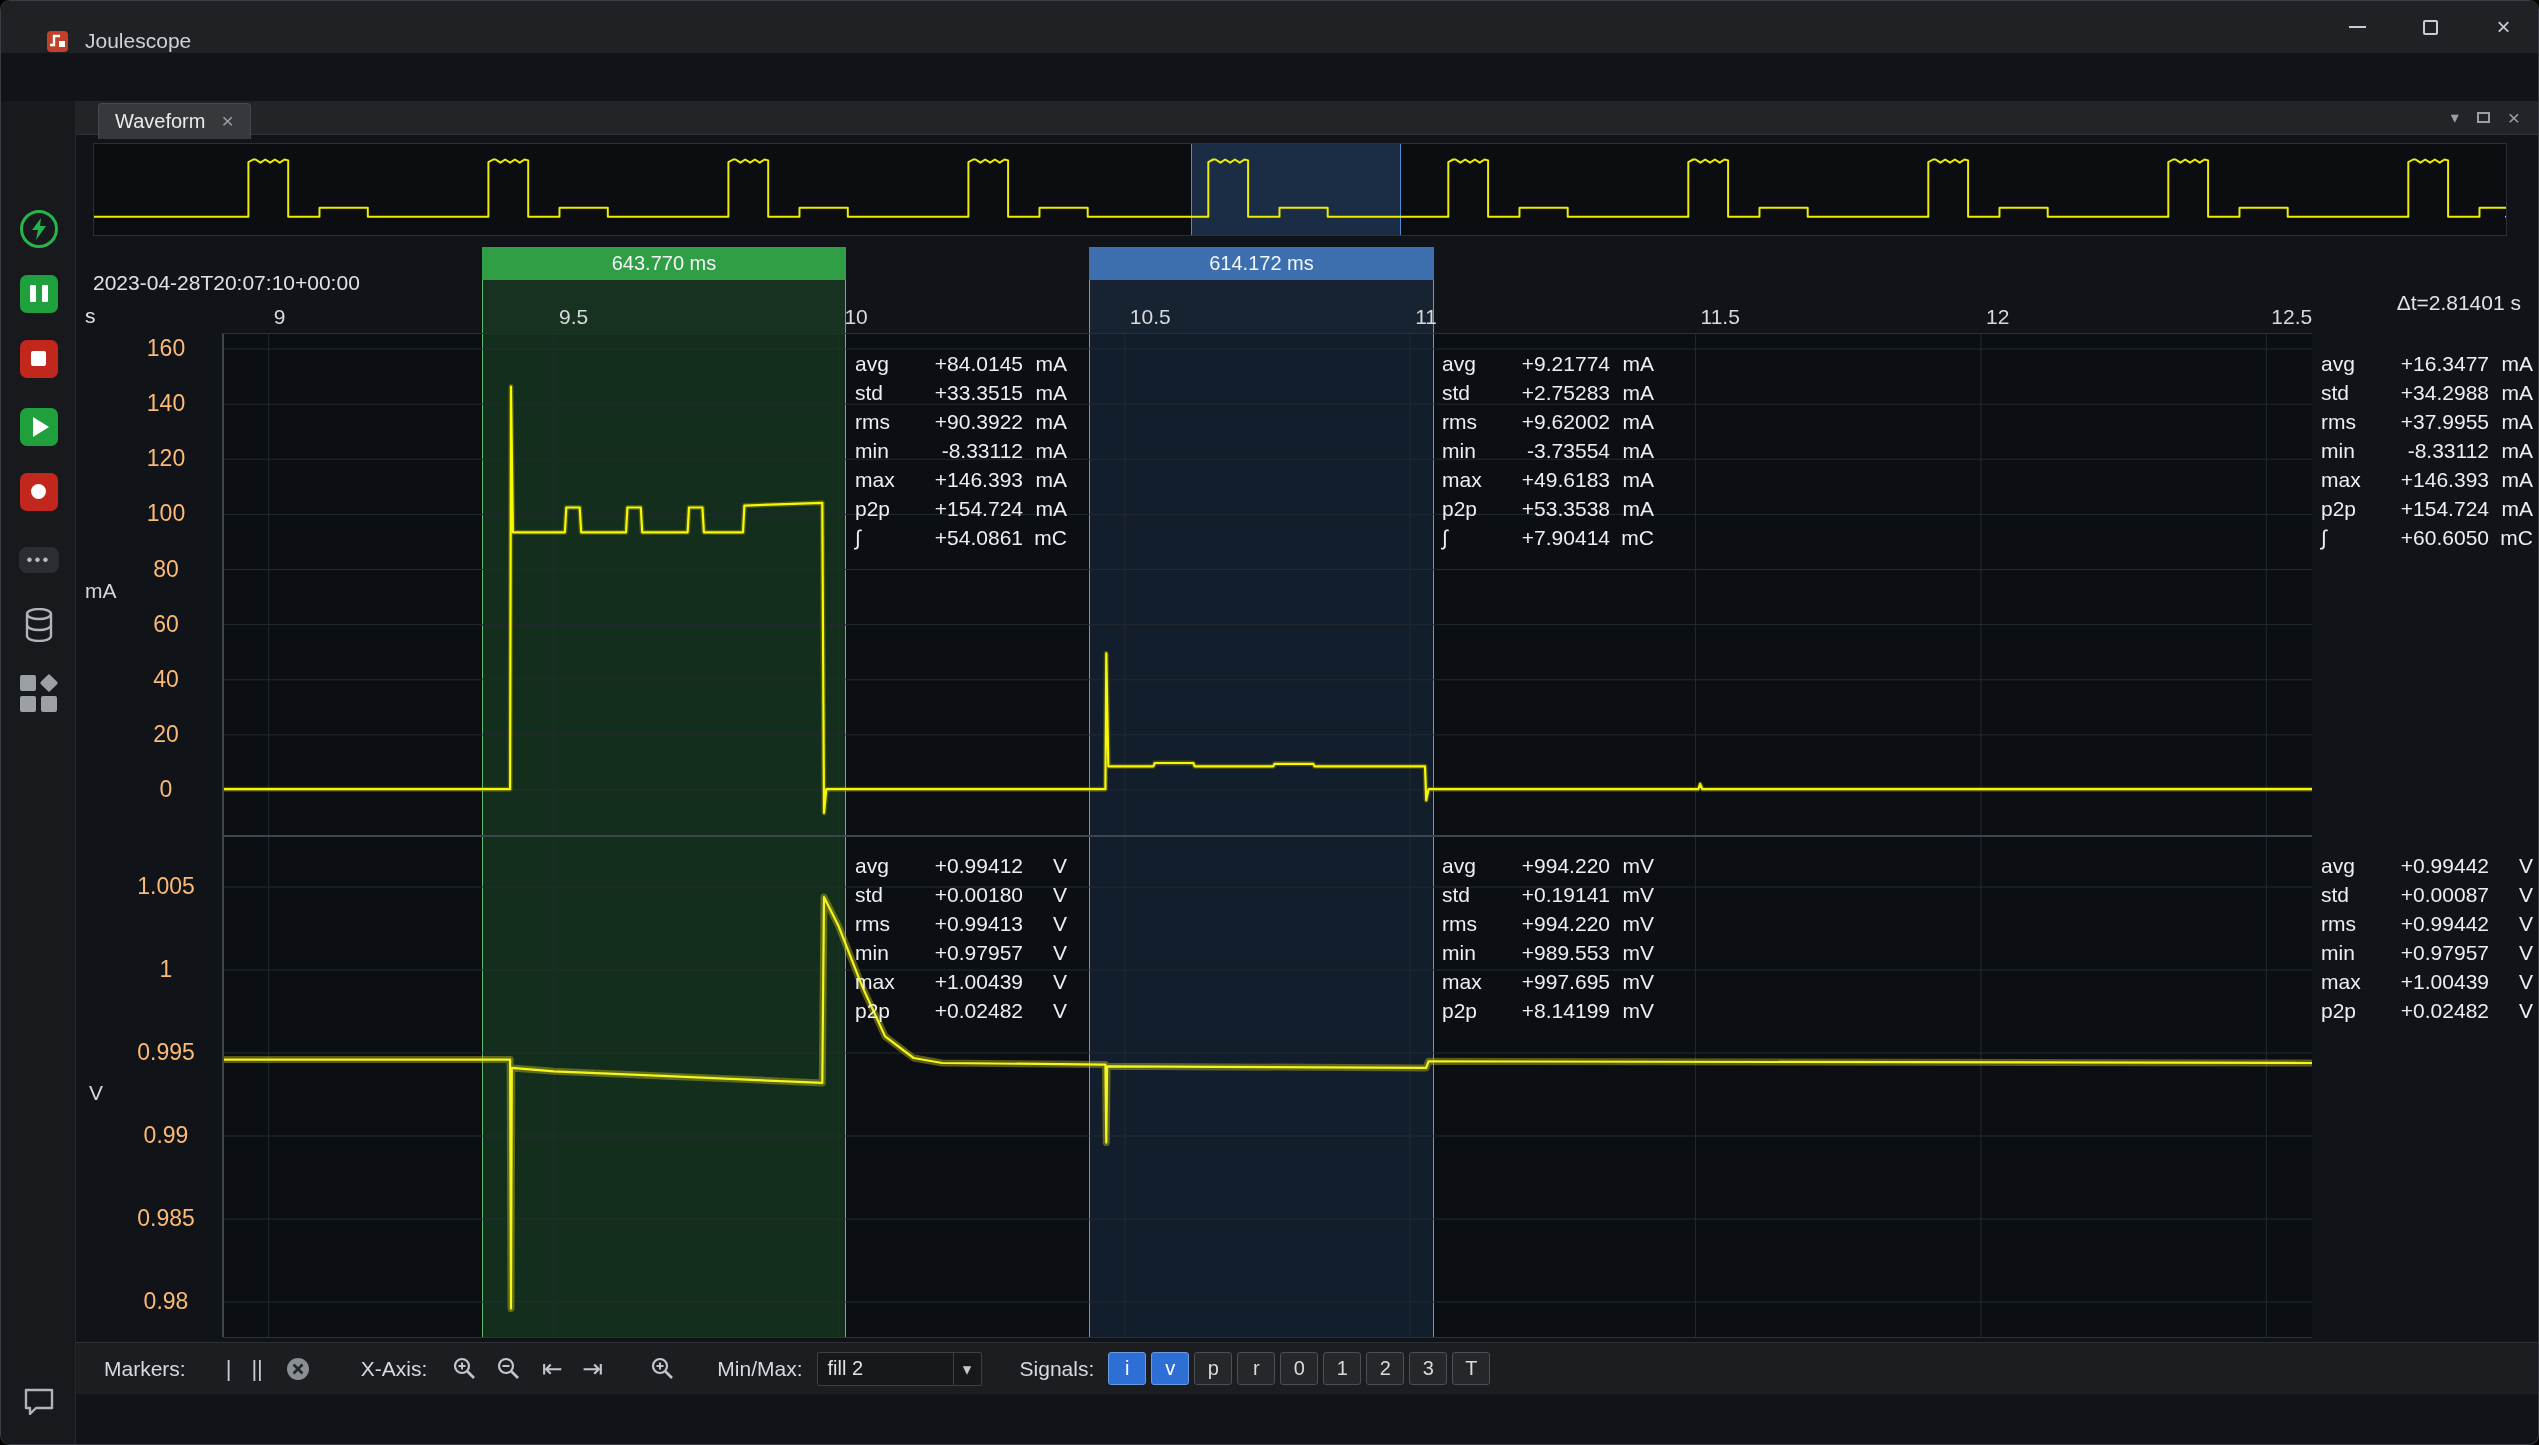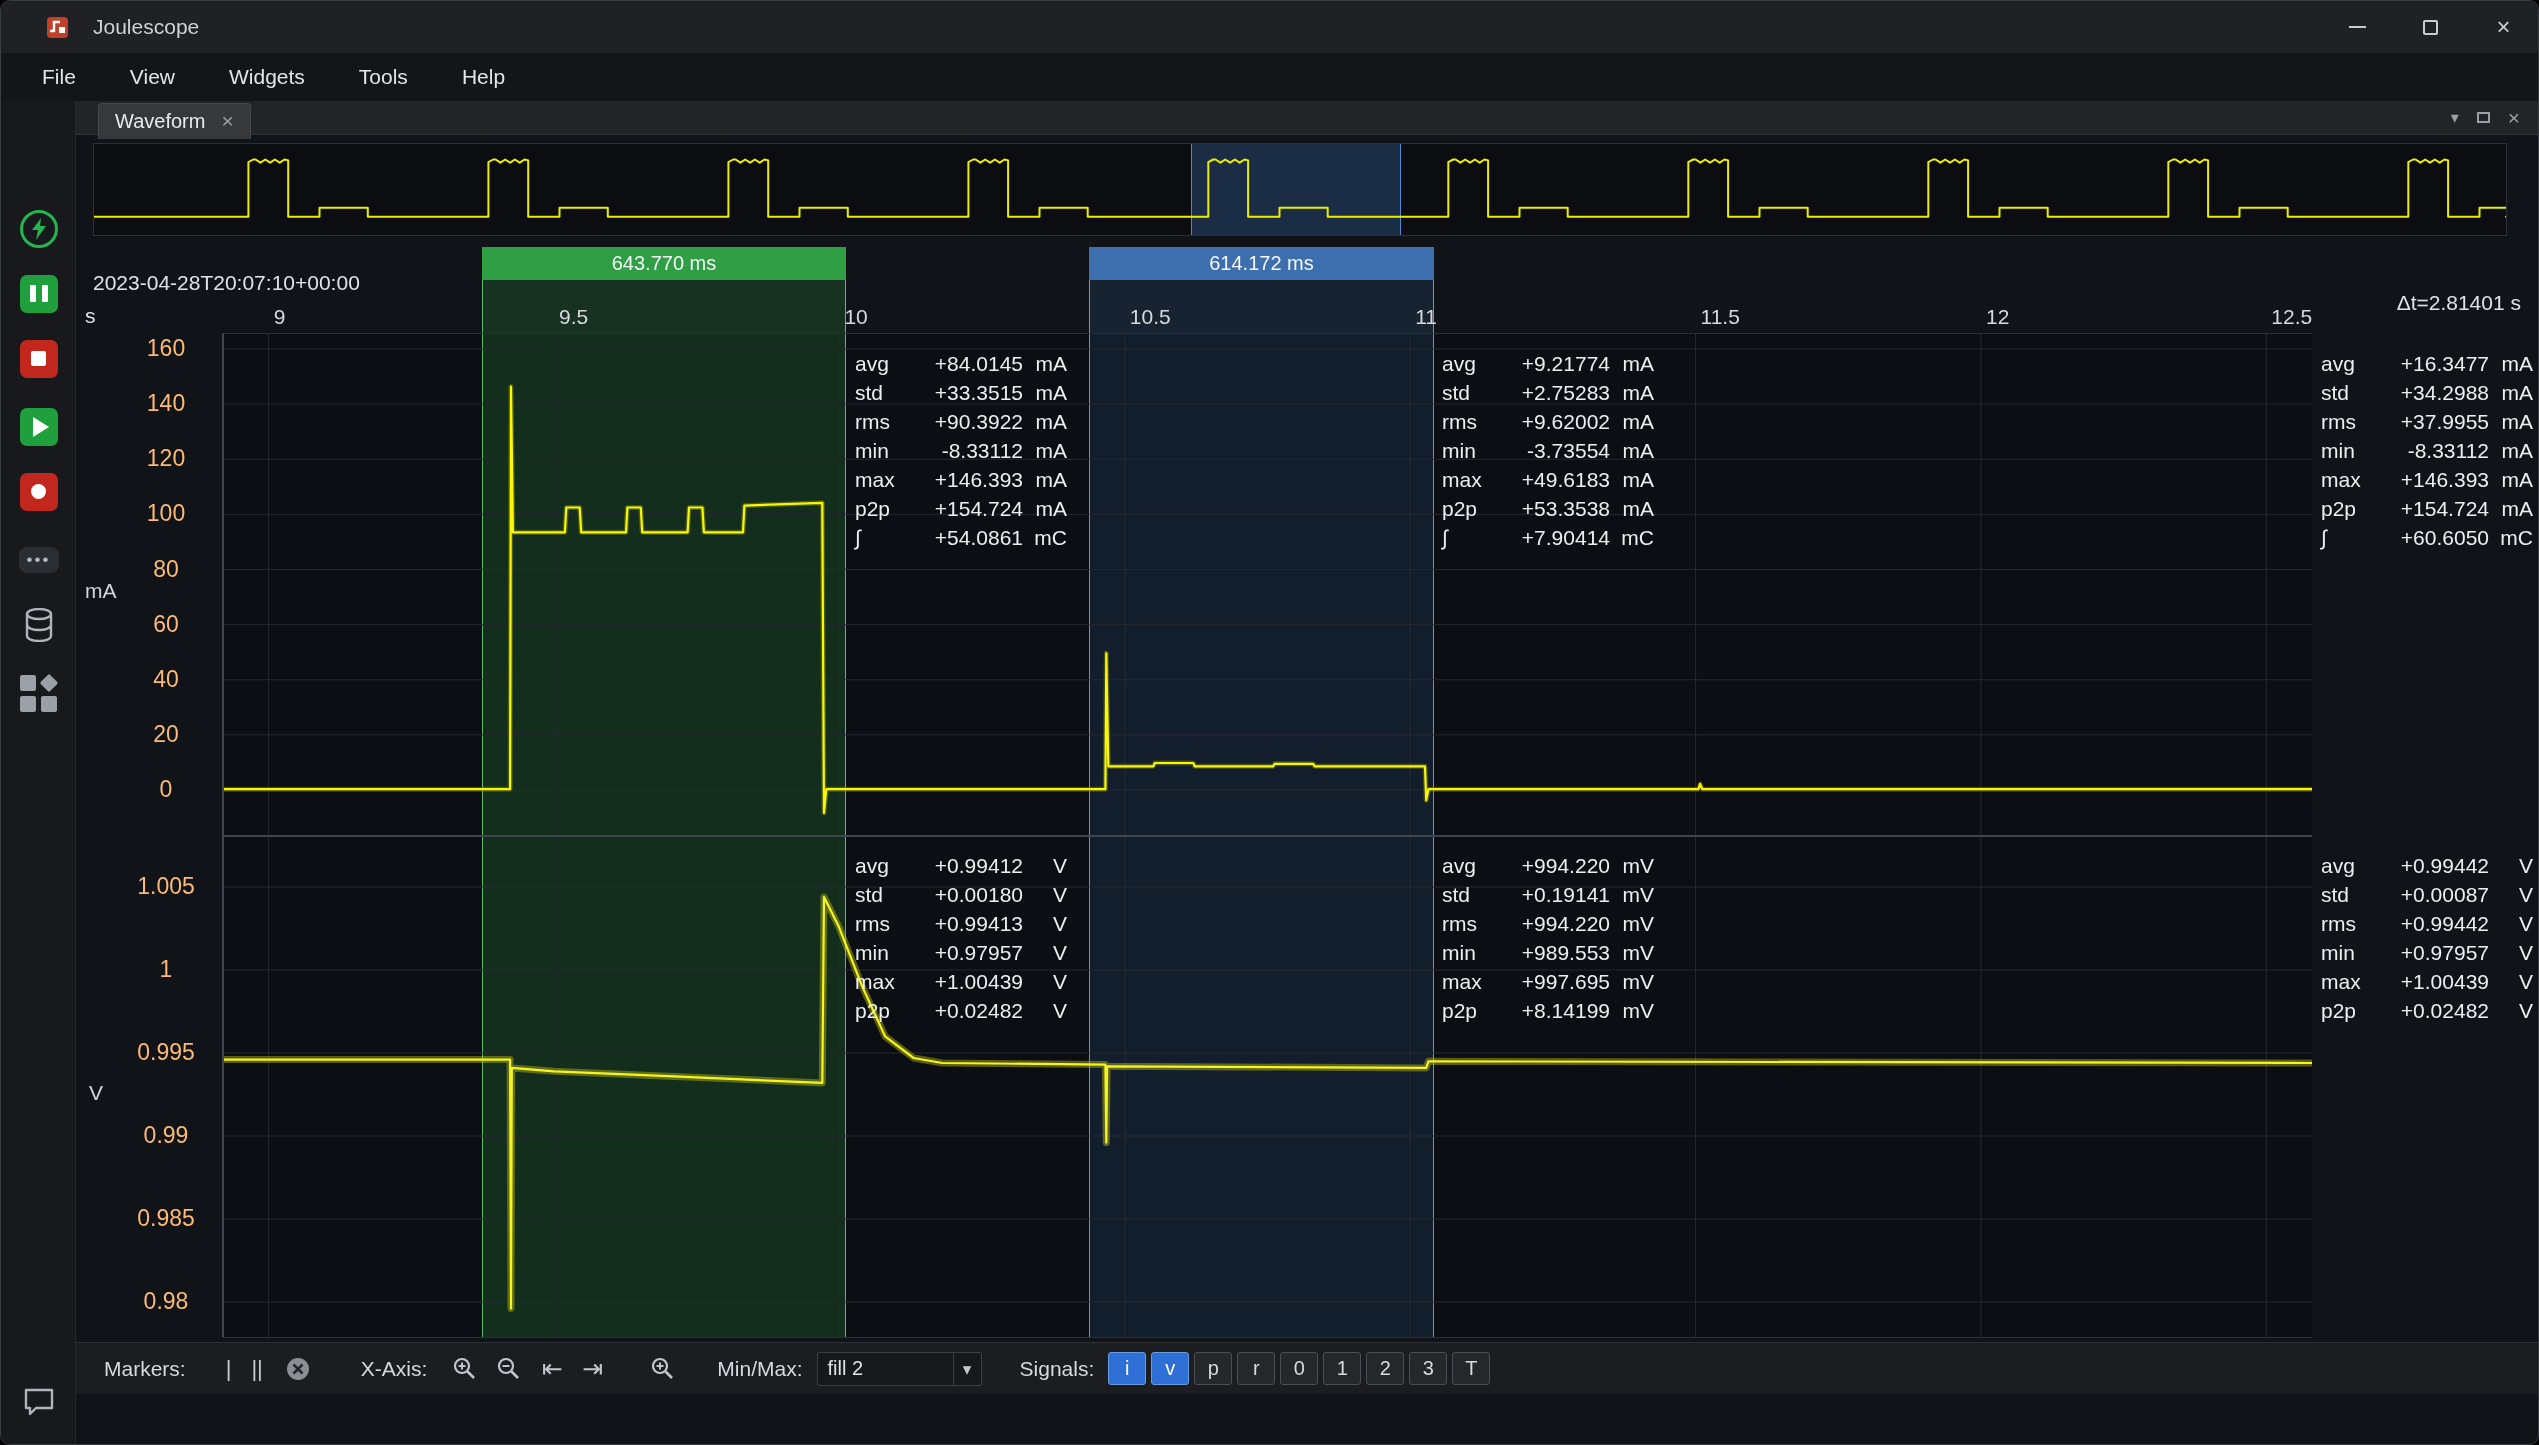--- a/index.html
+++ b/index.html
@@ -3,21 +3,21 @@
 <meta charset="utf-8">
 <style>
   *{margin:0;padding:0;box-sizing:border-box;}
   html,body{background:#050505;}
   .window{position:relative;width:2539px;height:1445px;background:#101318;
     font-family:"Liberation Sans",sans-serif;color:#dadde1;overflow:hidden;
     border:1px solid #3a3e44;border-radius:10px;}
   .abs{position:absolute;}
 
   
-  .titlebar{left:0;top:0;width:2539px;height:52px;background:#1f2124;display:flex;align-items:center;gap:8px;}
+  .titlebar{left:0;top:0;width:2539px;height:52px;background:#1f2124;display:flex;align-items:flex-end;}
   .app-icon{margin-left:45px;}
   .title-text{margin-left:16px;font-size:21px;color:#cfd2d6;}
   .win-controls{margin-left:auto;display:flex;height:100%;}
   .win-btn{width:73px;height:100%;display:flex;align-items:center;justify-content:center;color:#c9ccd0;font-size:24px;}
   .min-glyph{display:block;width:17px;height:2px;background:#c9ccd0;}
   .max-glyph{display:block;width:15px;height:15px;border:2px solid #c9ccd0;border-radius:2px;}
 
   
   .menubar{left:0;top:52px;width:2539px;height:48px;background:#131519;display:flex;align-items:center;padding-left:14px;}
   .menu-item{padding:0 27px;font-size:21px;color:#e2e5e9;line-height:48px;}
@@ -101,27 +101,20 @@
         </div>
       <div class="win-btn">
           <span class="max-glyph"></span>
         </div>
       <div class="win-btn">
           <span>×</span>
         </div>
     </div>
   </div>
 
-  <div class="abs menubar">
-    <span class="menu-item">File</span>
-    <span class="menu-item">View</span>
-    <span class="menu-item">Widgets</span>
-    <span class="menu-item">Tools</span>
-    <span class="menu-item">Help</span>
-  </div>
 
   <div class="abs sidebar">
     <div class="abs side-btn" style="top:107px;">
       <div class="bolt-circle">
         <svg width="18" height="22" viewBox="0 0 18 22">
             <polygon points="11,0 2,12 8,12 6,22 16,8 10,8" fill="#25b54c"></polygon>
           </svg>
       </div>
     </div>
     <div class="abs side-btn" style="top:172px;">

